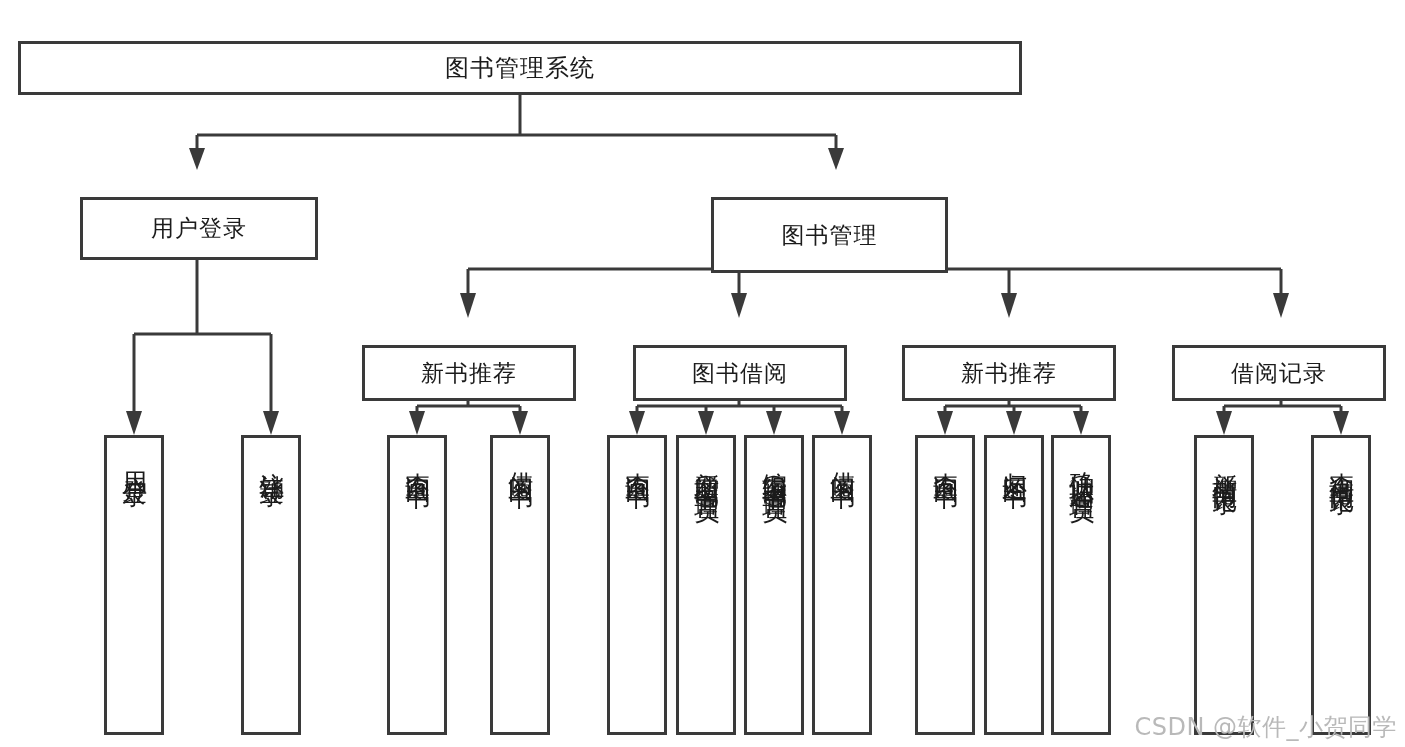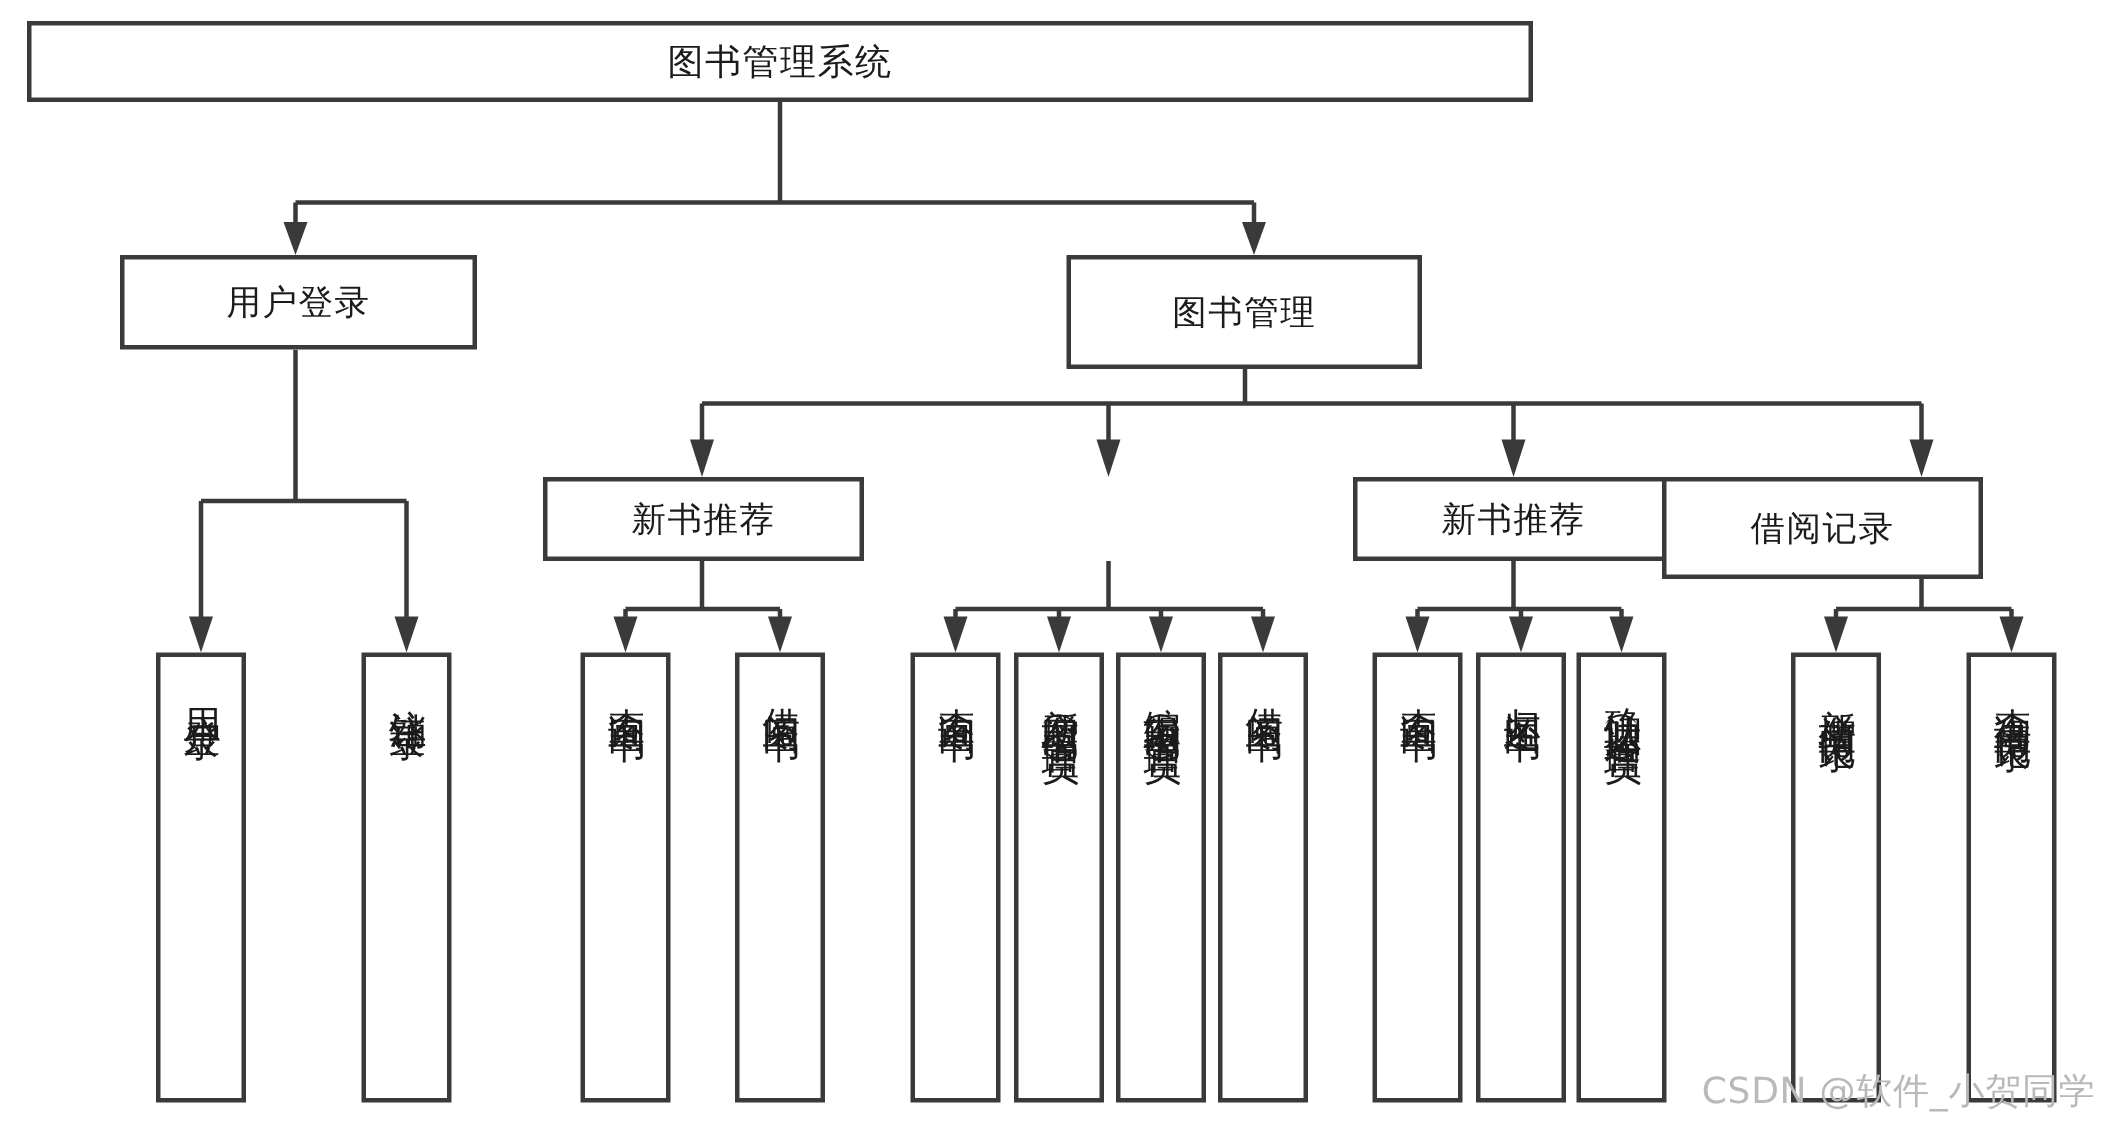--- a/index.html
+++ b/index.html
@@ -24,20 +24,21 @@
     border: 3px solid #3a3a3a;
     background: #ffffff;
     display: flex;
     align-items: center;
     justify-content: center;
     color: #1b1b1b;
   }
   .node.hlabel {
     font-size: 23px;
     letter-spacing: 1px;
+    margin-top: 27px;
   }
   .node.root {
     font-size: 24px;
     border-width: 3px;
   }
   .node.leaf {
     align-items: flex-start;
     padding-top: 14px;
   }
   .vtext {
@@ -153,26 +154,29 @@
   </div>
 
   <div class="node hlabel" style="left:711px; top:170px; width:237px; height:76px;">
     <span>图书管理</span>
   </div>
 
   <div class="node hlabel" style="left:362px; top:318px; width:214px; height:56px;">
     <span>新书推荐</span>
   </div>
 
+  <div class="node hlabel" style="left:633px; top:318px; width:214px; height:56px;">
+    <span>图书借阅</span>
+  </div>
 
   <div class="node hlabel" style="left:902px; top:318px; width:214px; height:56px;">
     <span>新书推荐</span>
   </div>
 
-  <div class="node hlabel" style="left:1108px; top:318px; width:214px; height:68px;">
+  <div class="node hlabel" style="left:1172px; top:318px; width:214px; height:56px;">
     <span>借阅记录</span>
   </div>
 
   <div class="node leaf" style="left:104px; top:435px; width:60px; height:300px;">
     <span class="vtext">用户登录</span>
   </div>
 
   <div class="node leaf" style="left:241px; top:435px; width:60px; height:300px;">
     <span class="vtext">注销登录</span>
   </div>

